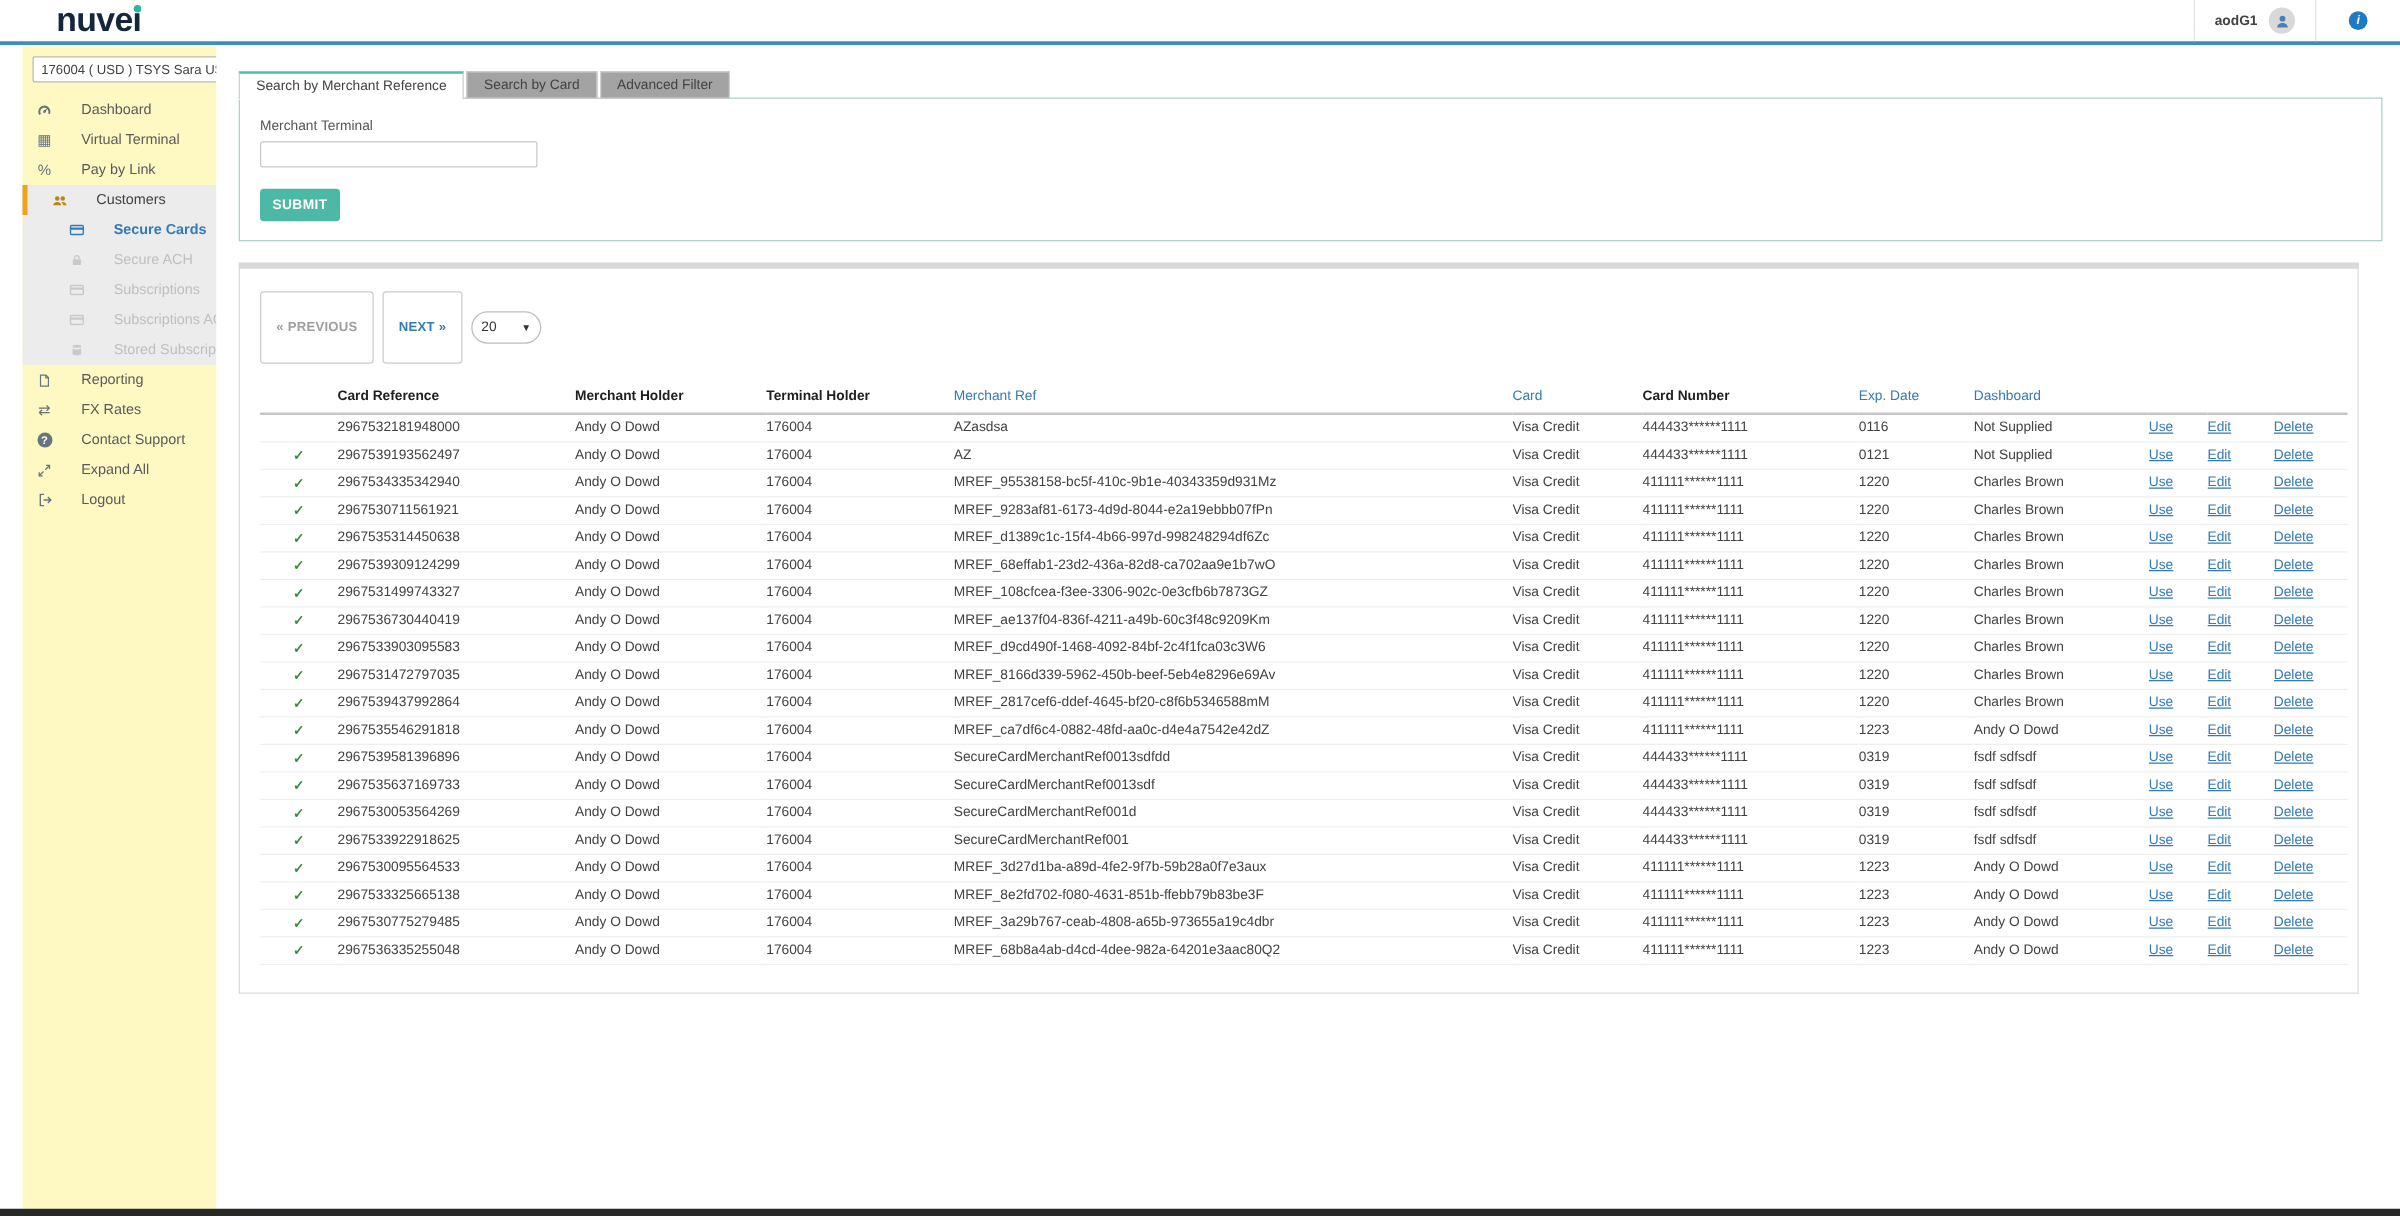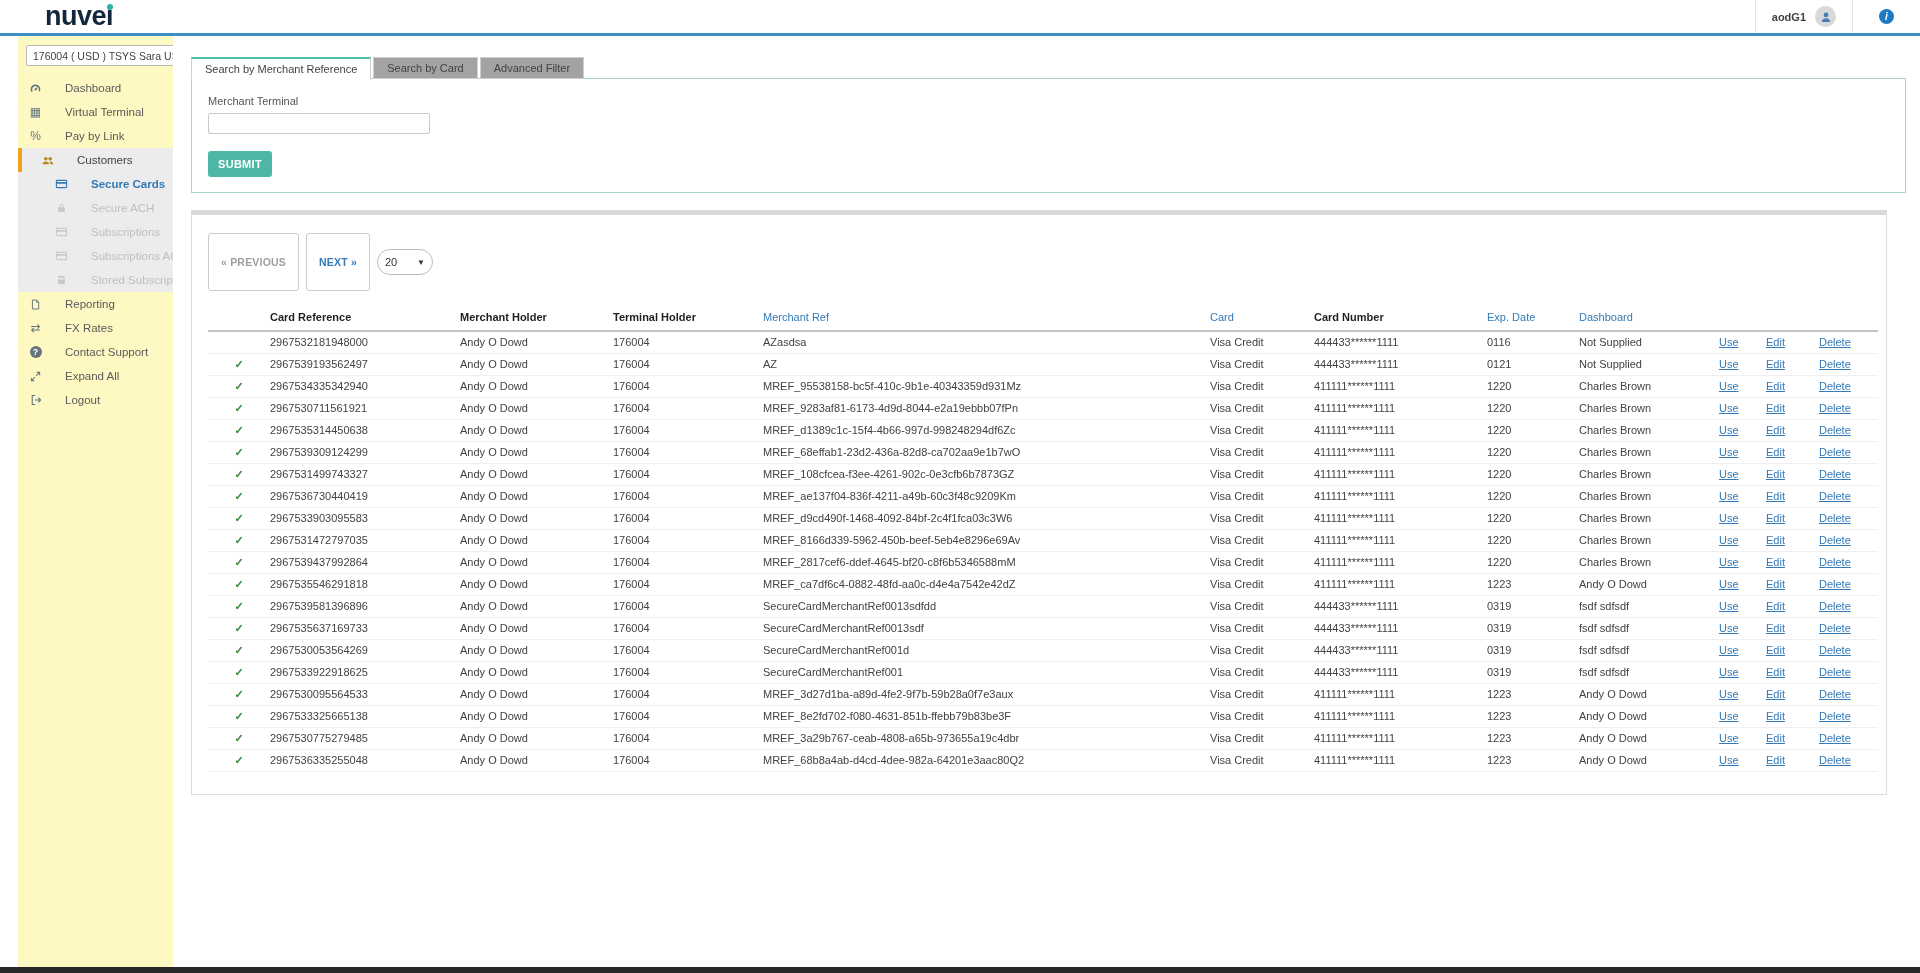--- a/index.html
+++ b/index.html
@@ -400,21 +400,21 @@
     <td>Charles Brown</td>
     <td><a class="row-action" href="#">Use</a></td>
     <td><a class="row-action" href="#">Edit</a></td>
     <td><a class="row-action" href="#">Delete</a></td>
   </tr>
           <tr>
     <td class="c-check"><span class="check">✓</span></td>
     <td>2967531499743327</td>
     <td>Andy O Dowd</td>
     <td>176004</td>
-    <td>MREF_108cfcea-f3ee-4261-902c-0e3cfb6b7873GZ</td>
+    <td>MREF_108cfcea-f3ee-3306-902c-0e3cfb6b7873GZ</td>
     <td>Visa Credit</td>
     <td>411111******1111</td>
     <td>1220</td>
     <td>Charles Brown</td>
     <td><a class="row-action" href="#">Use</a></td>
     <td><a class="row-action" href="#">Edit</a></td>
     <td><a class="row-action" href="#">Delete</a></td>
   </tr>
           <tr>
     <td class="c-check"><span class="check">✓</span></td>

